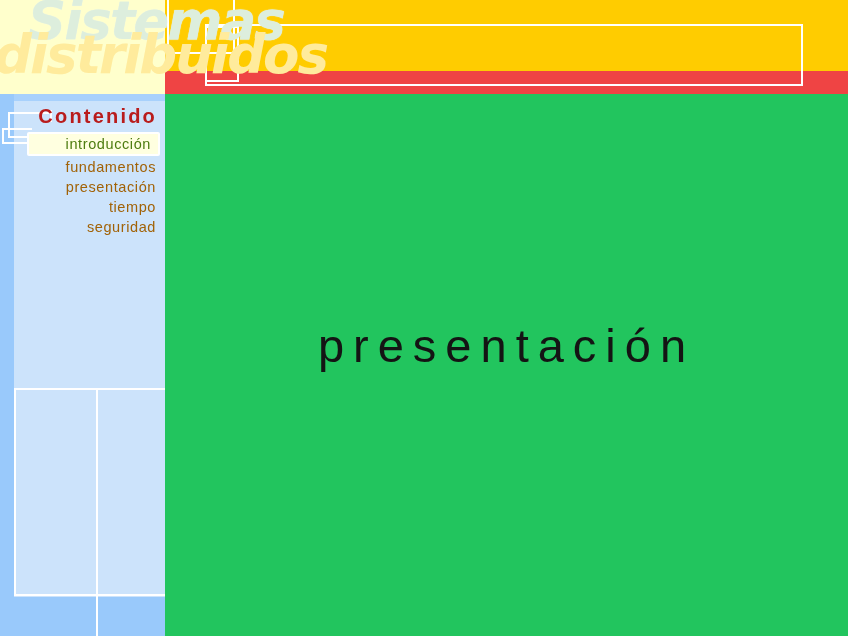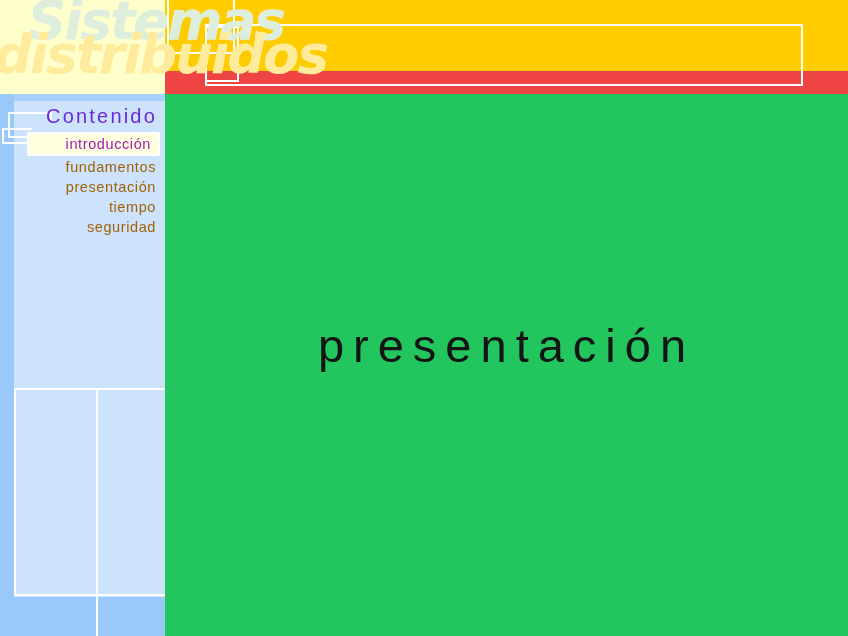--- a/index.html
+++ b/index.html
@@ -196,22 +196,22 @@
     border-right: none;
     box-sizing: border-box;
   }
 
   
   .sidebar-title {
     position: absolute;
     right: 8px;
     top: 12px;
     font-size: 20px;
-    font-weight: normal;
-    color: #6d28d9;
+    font-weight: bold;
+    color: #b91c1c;
     letter-spacing: 2.2px;
     text-align: right;
     line-height: 1;
   }
 
   
   .nav {
     position: absolute;
     left: 0;
     top: 38px;
@@ -227,21 +227,21 @@
     font-size: 14.5px;
     letter-spacing: 0.6px;
     color: #a16207;
     line-height: 20px;
     white-space: nowrap;
     box-sizing: border-box;
   }
   .nav-item.active {
     position: relative;
     background: #ffffe0;
-    color: #a21caf;
+    color: #4d7c0f;
     border: 2px solid #ffffff;
     border-radius: 2px;
     margin: 0 5px 1px 27px;
     padding-right: 7px;
     box-sizing: border-box;
   }
 
   
   .stage {
     position: absolute;

